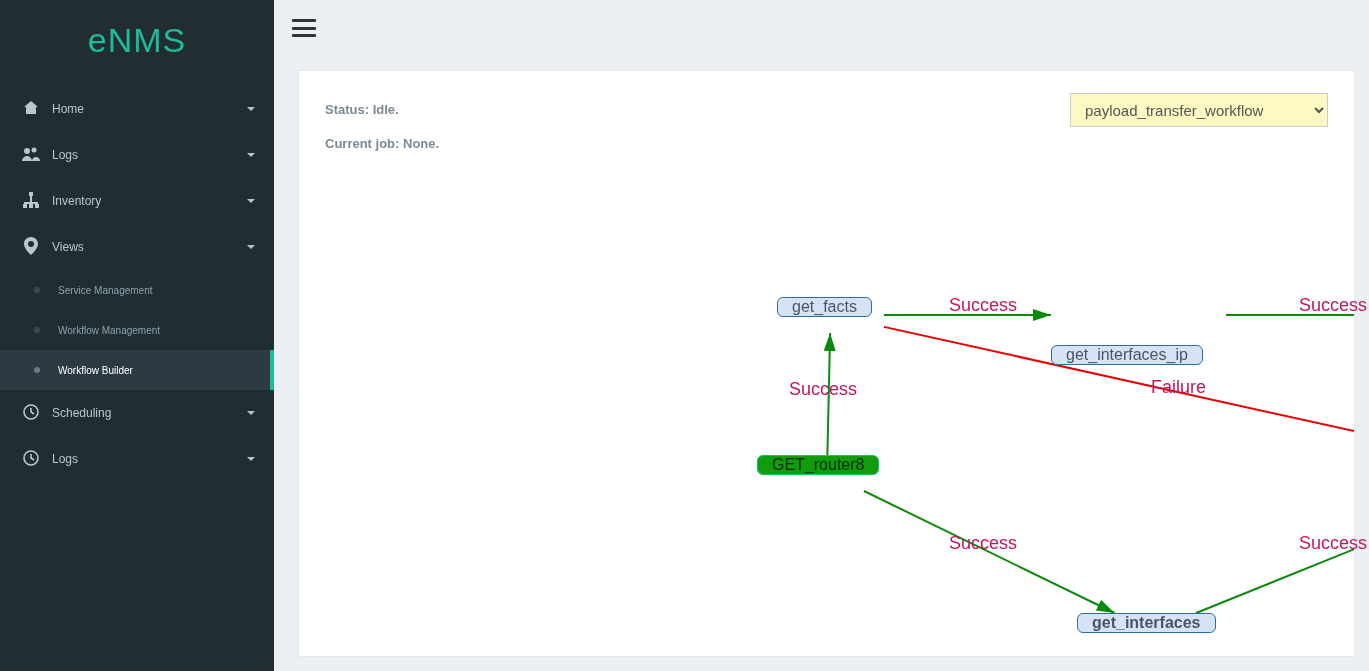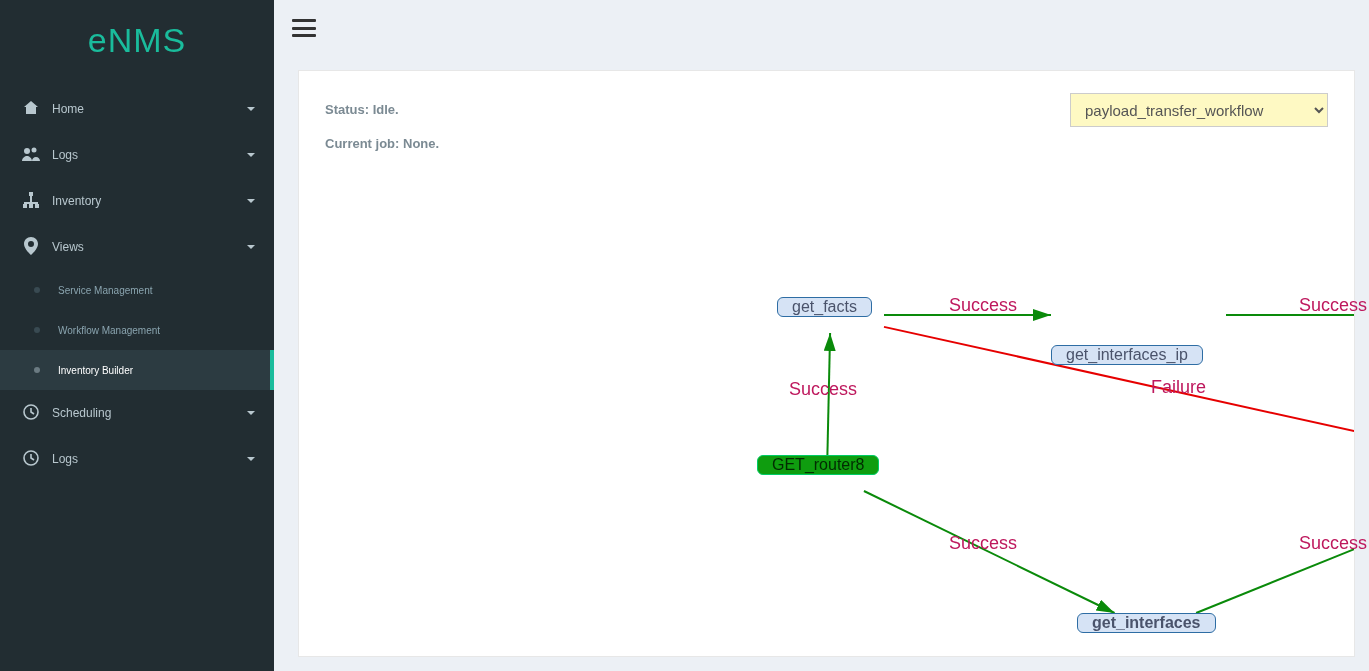--- a/index.html
+++ b/index.html
@@ -95,21 +95,21 @@
           <div class="sub-item">
             <span class="bullet"></span>
             <span>Service Management</span>
           </div>
           <div class="sub-item">
             <span class="bullet"></span>
             <span>Workflow Management</span>
           </div>
           <div class="sub-item active">
             <span class="bullet"></span>
-            <span>Inventory Builder</span>
+            <span>Workflow Builder</span>
           </div>
         </div>
         <div class="menu-item">
           <span class="mi-icon"><svg width="16" height="16" viewBox="0 0 16 16" fill="none" stroke="currentColor" stroke-width="1.6">
               <circle cx="8" cy="8" r="7"></circle>
               <path d="M8 4v4l3 2"></path>
             </svg></span>
           <span class="mi-label">Scheduling</span>
           <span class="mi-caret"><svg width="10" height="10" viewBox="0 0 10 10" fill="currentColor">
               <path d="M1 3l4 4 4-4z"></path>

